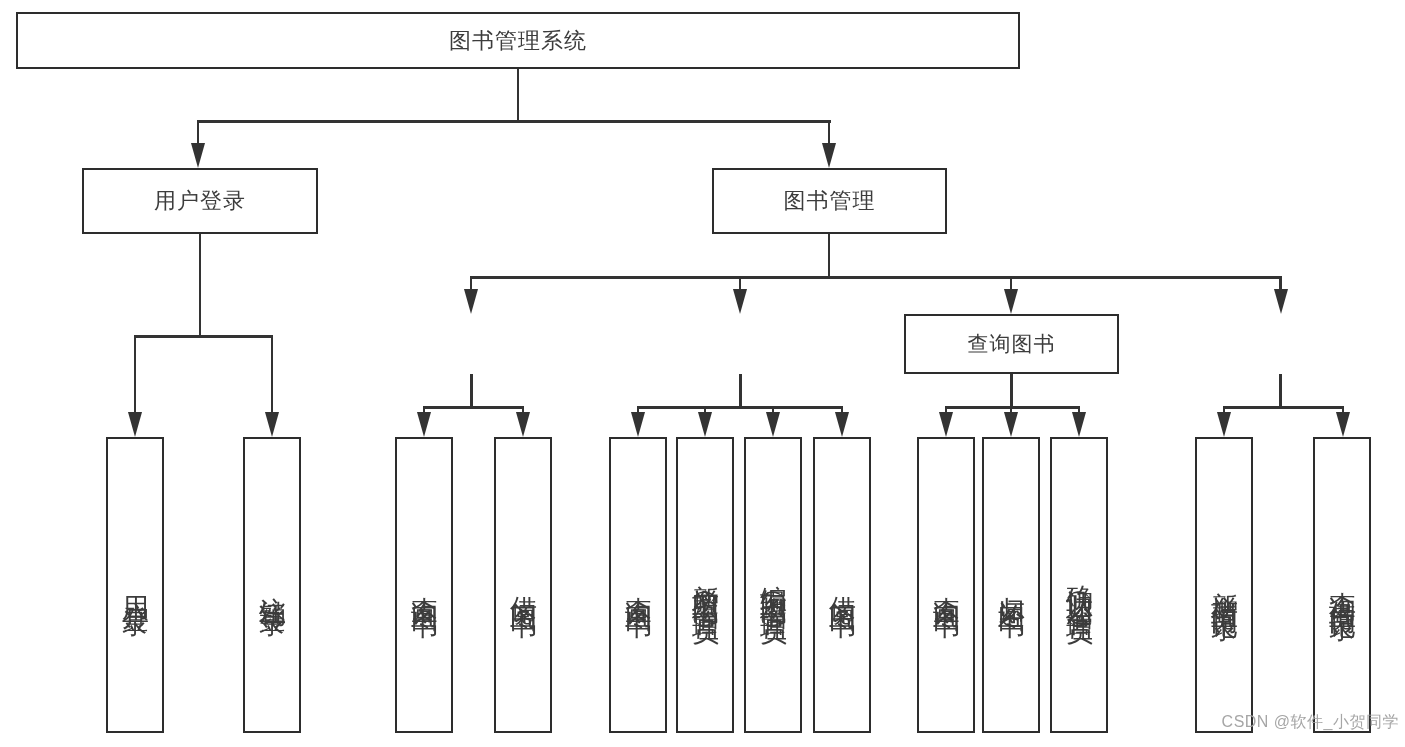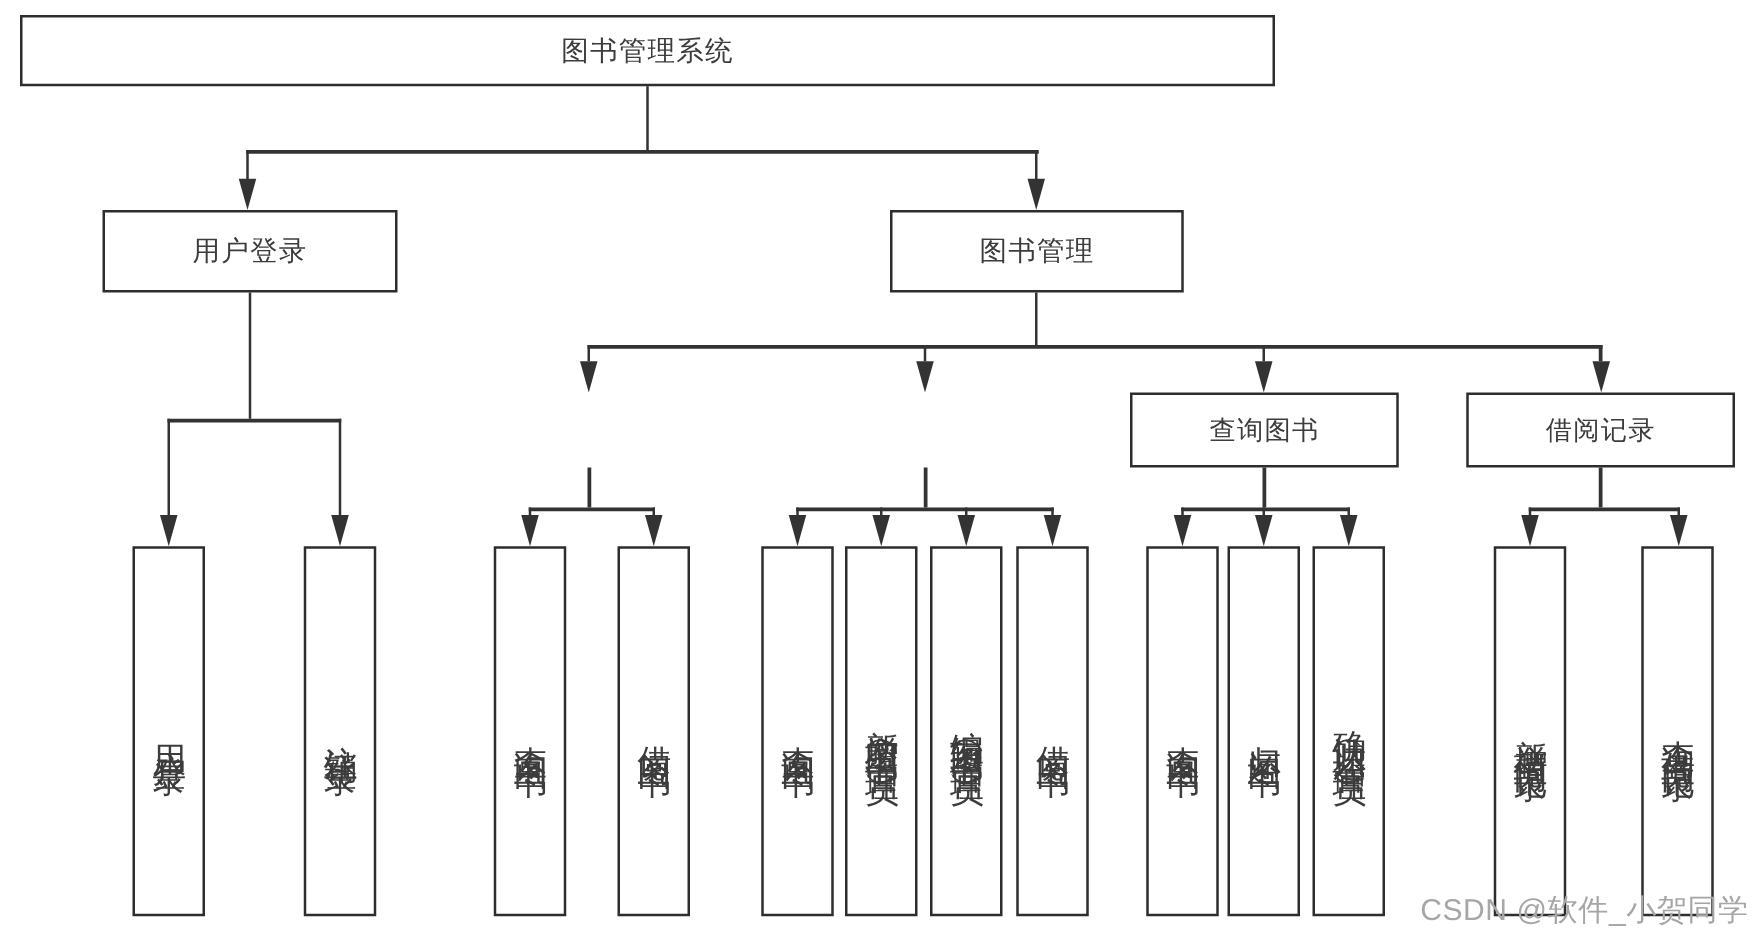--- a/index.html
+++ b/index.html
@@ -33,21 +33,21 @@
   .hline{position:absolute;height:2.5px;background:#333333;}
   .arrow{
     position:absolute;width:0;height:0;
     border-left:7px solid transparent;
     border-right:7px solid transparent;
     border-top:25px solid #333333;
   }
   .watermark{
     position:absolute;
     top:712px;right:6px;
-    font-size:24px;
+    font-size:16px;
     color:#a6a6a6;
     letter-spacing:0.5px;
     white-space:nowrap;
   }
 </style>
 </head>
 <body>
 
 <div id="stage">
 
@@ -82,23 +82,20 @@
   <div class="vline" style="left:738.75px;top:276px;height:13px;"></div>
   <div class="vline" style="left:1009.75px;top:276px;height:13px;"></div>
   <div class="vline" style="left:1279.25px;top:276px;height:13px;"></div>
   <div class="arrow" style="left:464px;top:289px;"></div>
   <div class="arrow" style="left:733px;top:289px;"></div>
   <div class="arrow" style="left:1004px;top:289px;"></div>
   <div class="arrow" style="left:1274px;top:289px;"></div>
 
   <div class="box lvl3" style="left:904px;top:314px;width:215px;height:60px;">
     <span>查询图书</span>
-  </div>
-  <div class="box lvl3" style="left:1173px;top:314px;width:215px;height:60px;">
-    <span>借阅记录</span>
   </div>
 
   <div class="vline" style="left:470.25px;top:374px;height:32px;"></div>
   <div class="hline" style="left:422.75px;top:406px;width:101.5px;"></div>
   <div class="vline" style="left:422.75px;top:406px;height:6px;"></div>
   <div class="vline" style="left:521.75px;top:406px;height:6px;"></div>
   <div class="arrow" style="left:417px;top:412px;"></div>
   <div class="arrow" style="left:516px;top:412px;"></div>
 
   <div class="vline" style="left:739.25px;top:374px;height:32px;"></div>

